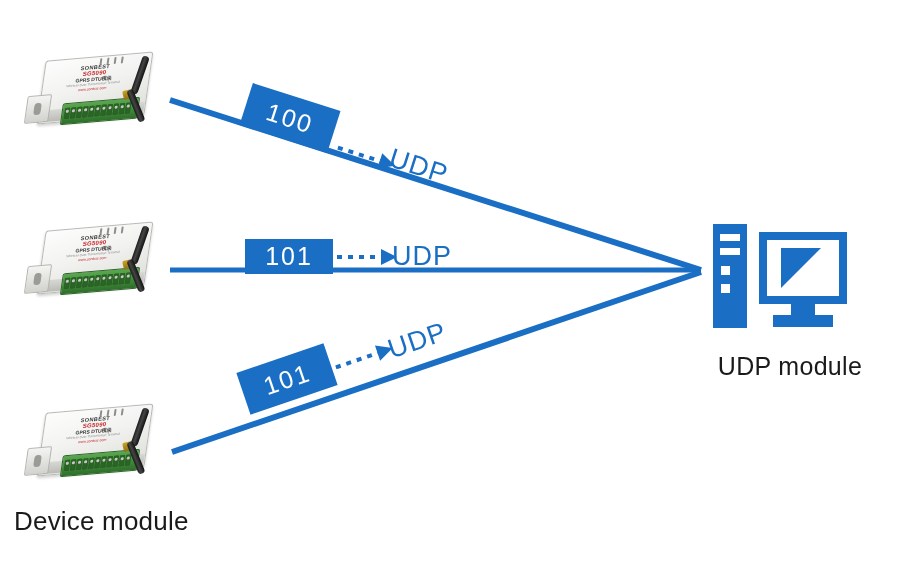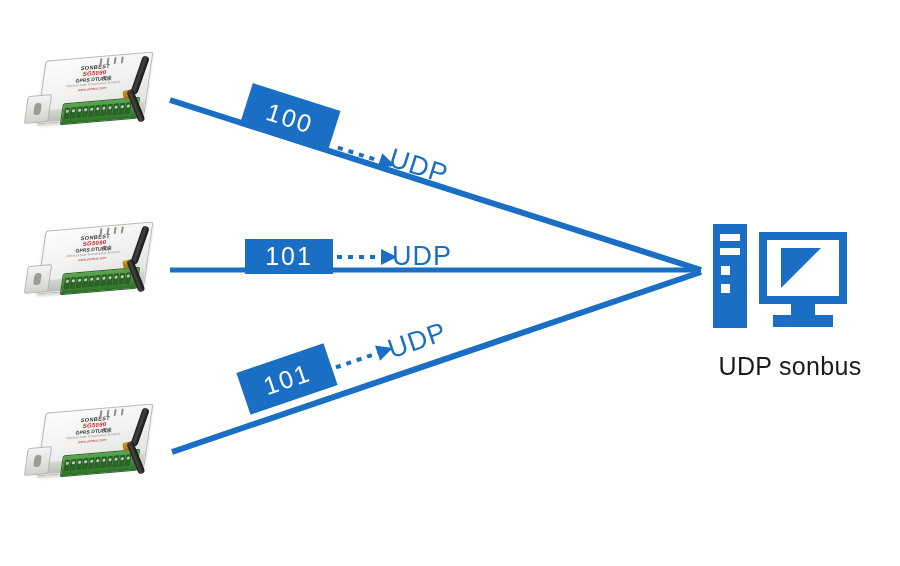--- a/index.html
+++ b/index.html
@@ -400,15 +400,16 @@
       <g>
         <rect x="54" y="10" width="88" height="72" fill="#1a6fc4"></rect>
         <rect x="62" y="18" width="72" height="56" fill="#ffffff"></rect>
         <polygon points="76,66 76,26 116,26" fill="#1a6fc4"></polygon>
         <rect x="86" y="82" width="24" height="11" fill="#1a6fc4"></rect>
         <rect x="68" y="93" width="60" height="12" fill="#1a6fc4"></rect>
       </g>
     </svg>
   </div>
 
-  <div class="server-caption">UDP sonbus</div>
+  <div class="server-caption">UDP module</div>
+  <div class="device-caption">Device module</div>
 
 </div>
 
 </body></html>

